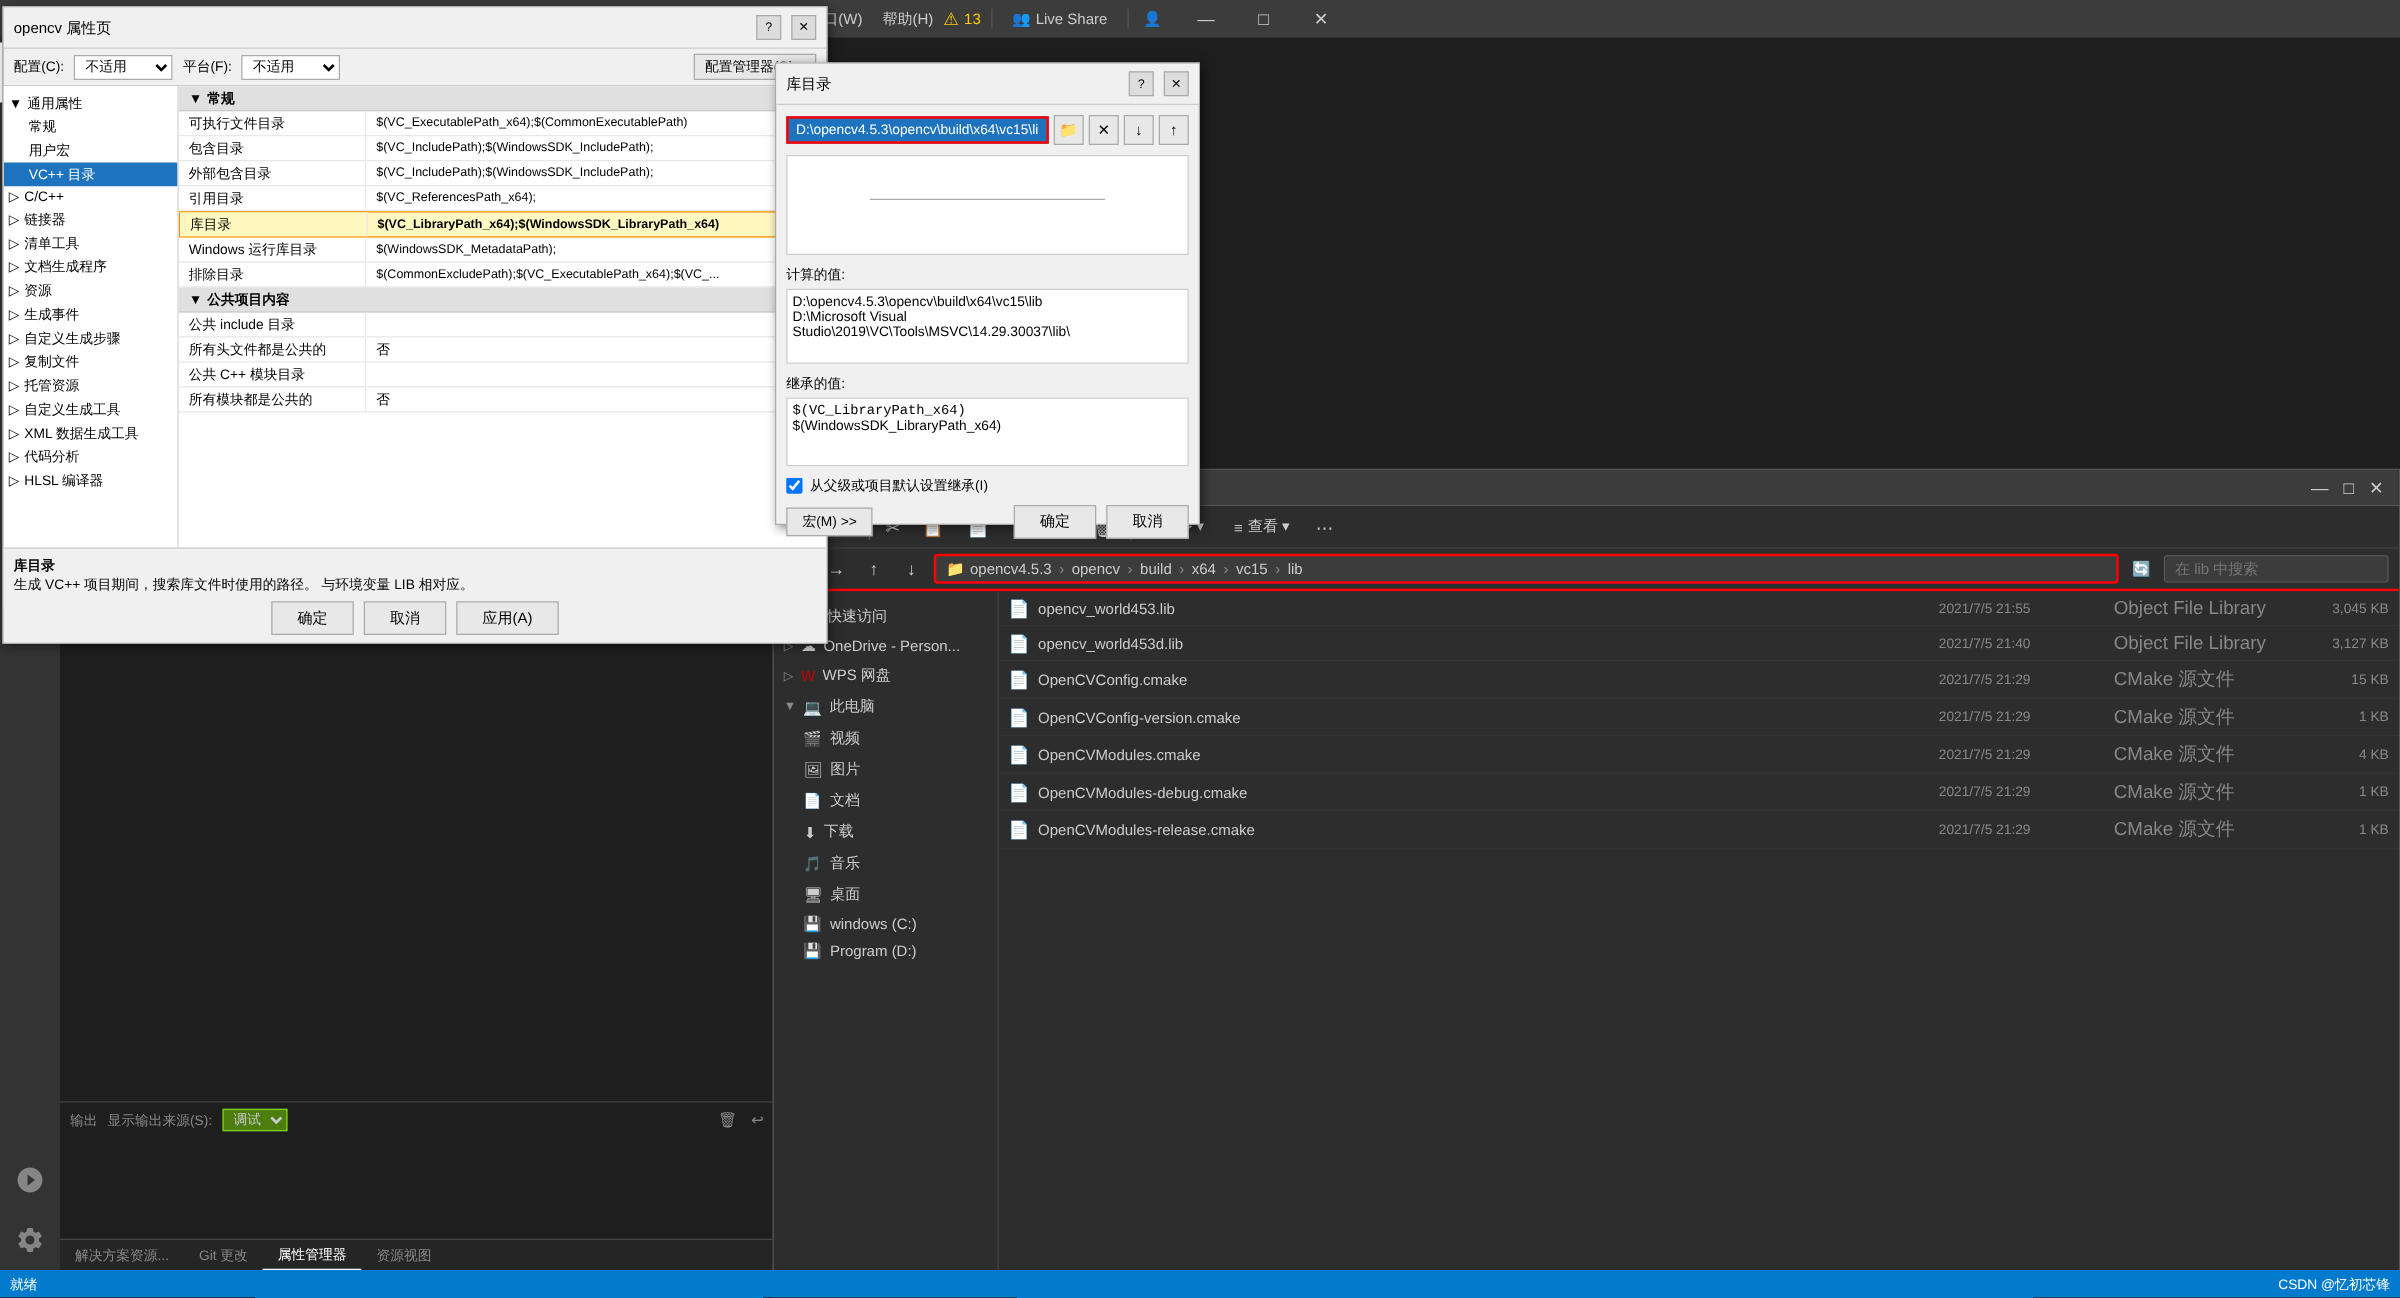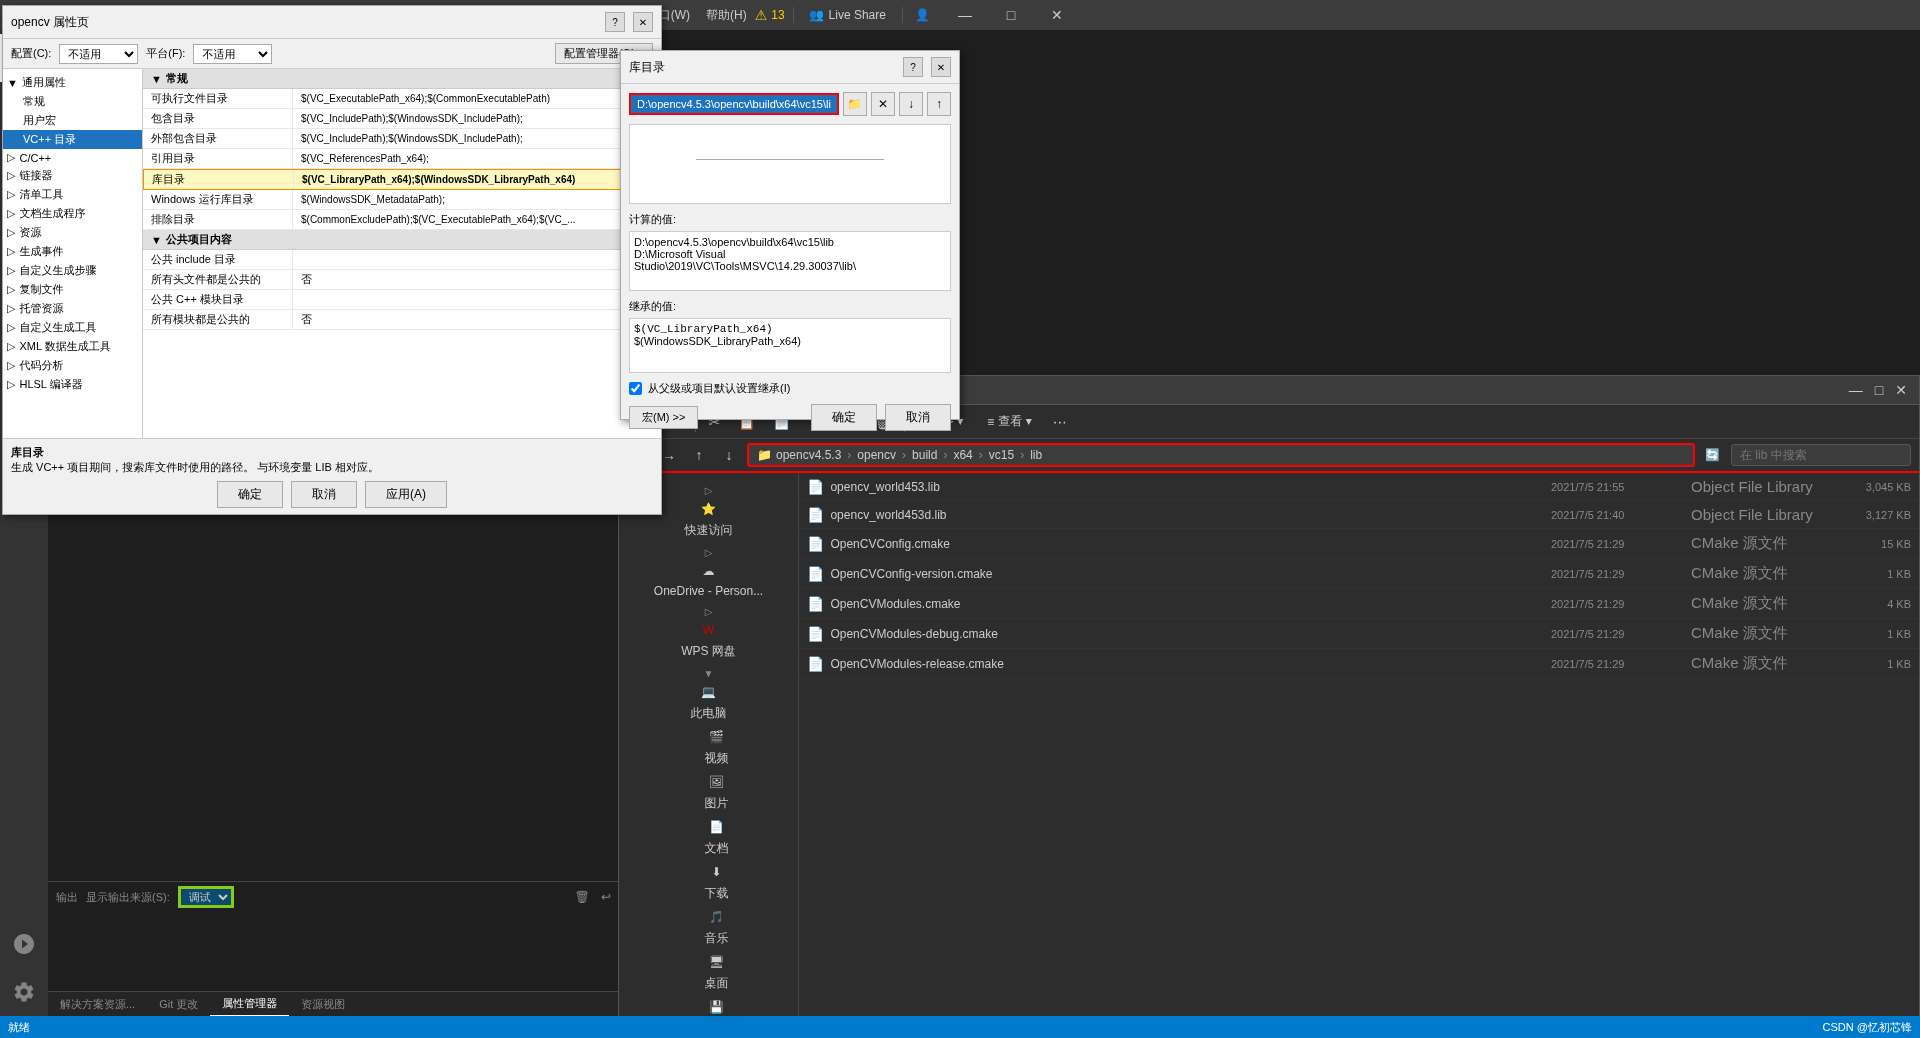--- a/index.html
+++ b/index.html
@@ -511,21 +511,20 @@
       padding: 8px 0;
     }
     .sidebar-tree-item {
       padding: 4px 8px;
       display: flex;
       align-items: center;
       gap: 6px;
       cursor: pointer;
       font-size: 12px;
       color: #cccccc;
-      flex-direction: column;
     }
     .arrow { font-size: 10px; color: #888; }
 
     .explorer-files {
       flex: 1;
       overflow-y: auto;
       background: #2d2d2d;
     }
     .file-list-header {
       display: flex;
@@ -1037,21 +1036,21 @@
   <div style="padding:4px 12px;font-size:11px;color:#888;cursor:pointer;">解决方案资源...</div>
   <div style="padding:4px 12px;font-size:11px;color:#888;cursor:pointer;">Git 更改</div>
   <div style="padding:4px 12px;font-size:11px;color:#fff;cursor:pointer;border-bottom:2px solid #fff;">属性管理器</div>
   <div style="padding:4px 12px;font-size:11px;color:#888;cursor:pointer;">资源视图</div>
 </div>
 
 <div style="position:absolute;bottom:47px;left:48px;width:600px;height:110px;background:#1e1e1e;border-top:1px solid #444;z-index:15;padding:4px 8px;">
   <div style="display:flex;align-items:center;gap:8px;margin-bottom:4px;">
     <span style="font-size:11px;color:#888;">输出</span>
     <span style="font-size:11px;color:#888;">显示输出来源(S):</span>
-    <select style="background:#0c4a6e;border:3px solid #84cc16;color:#cccccc;font-size:11px;padding:1px 4px;">
+    <select style="background:#4d7c0f;border:1px solid #84cc16;color:#cccccc;font-size:11px;padding:1px 4px;">
       <option value="调试">调试</option>
     </select>
     <div style="display:flex;gap:4px;margin-left:auto;">
       <span style="width:20px;height:20px;display:flex;align-items:center;justify-content:center;color:#888;cursor:pointer;">🗑</span>
       <span style="width:20px;height:20px;display:flex;align-items:center;justify-content:center;color:#888;cursor:pointer;">↩</span>
       <span style="width:20px;height:20px;display:flex;align-items:center;justify-content:center;color:#888;cursor:pointer;">🔒</span>
     </div>
   </div>
 </div>
 

